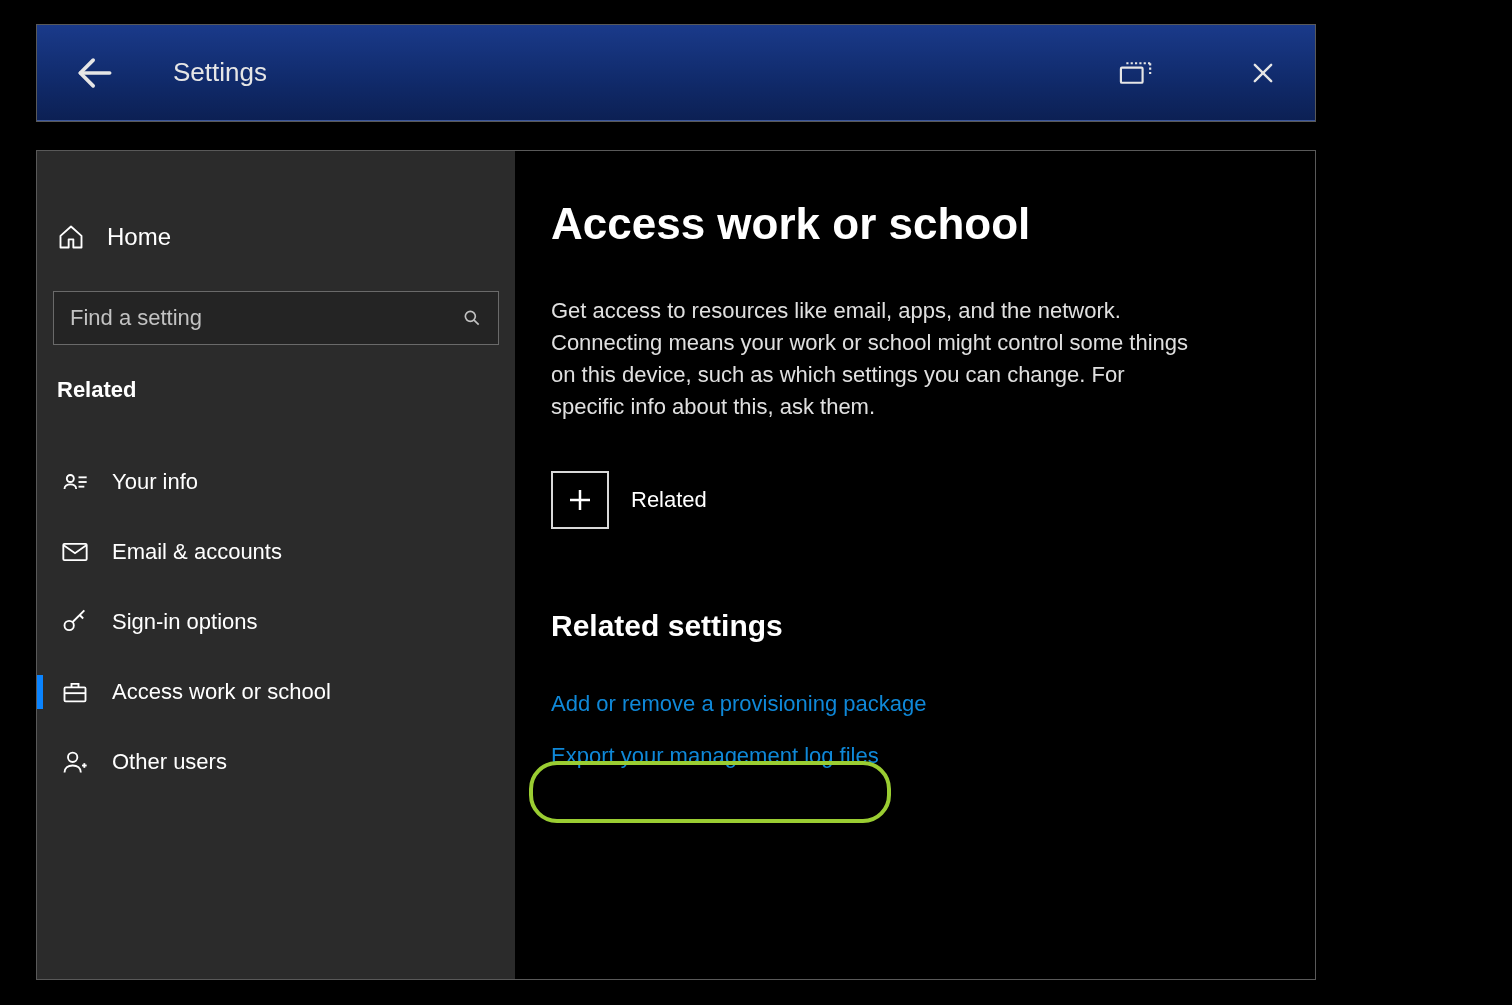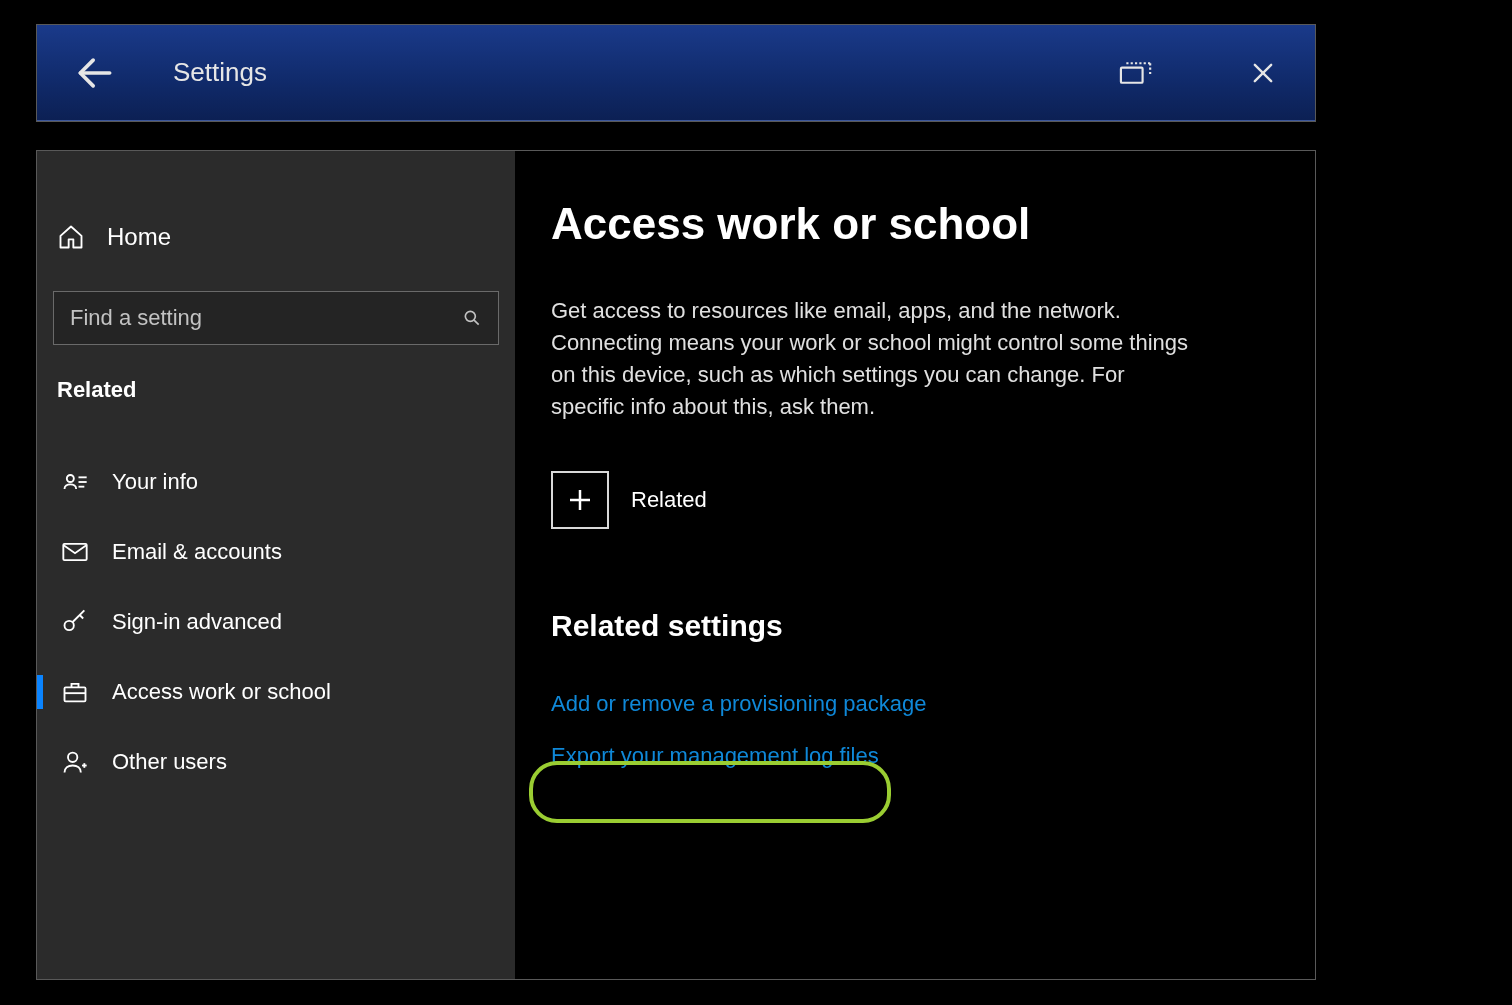--- a/index.html
+++ b/index.html
@@ -219,21 +219,21 @@
       </div>
 
       <div class="navitem">
         <span class="icon">
           <svg viewBox="0 0 24 24" fill="none" stroke="#fff" stroke-width="1.6">
               <circle cx="7" cy="15" r="4"></circle>
               <line x1="10" y1="12" x2="20" y2="2"></line>
               <line x1="16" y1="6" x2="19" y2="9"></line>
             </svg>
         </span>
-        <span>Sign-in advanced</span>
+        <span>Sign-in options</span>
       </div>
 
       <div class="navitem active">
         <span class="icon">
           <svg viewBox="0 0 24 24" fill="none" stroke="#fff" stroke-width="1.6">
               <rect x="3" y="8" width="18" height="12" rx="1"></rect>
               <path d="M9 8 V5 h6 v3"></path>
               <line x1="3" y1="13" x2="21" y2="13"></line>
             </svg>
         </span>

